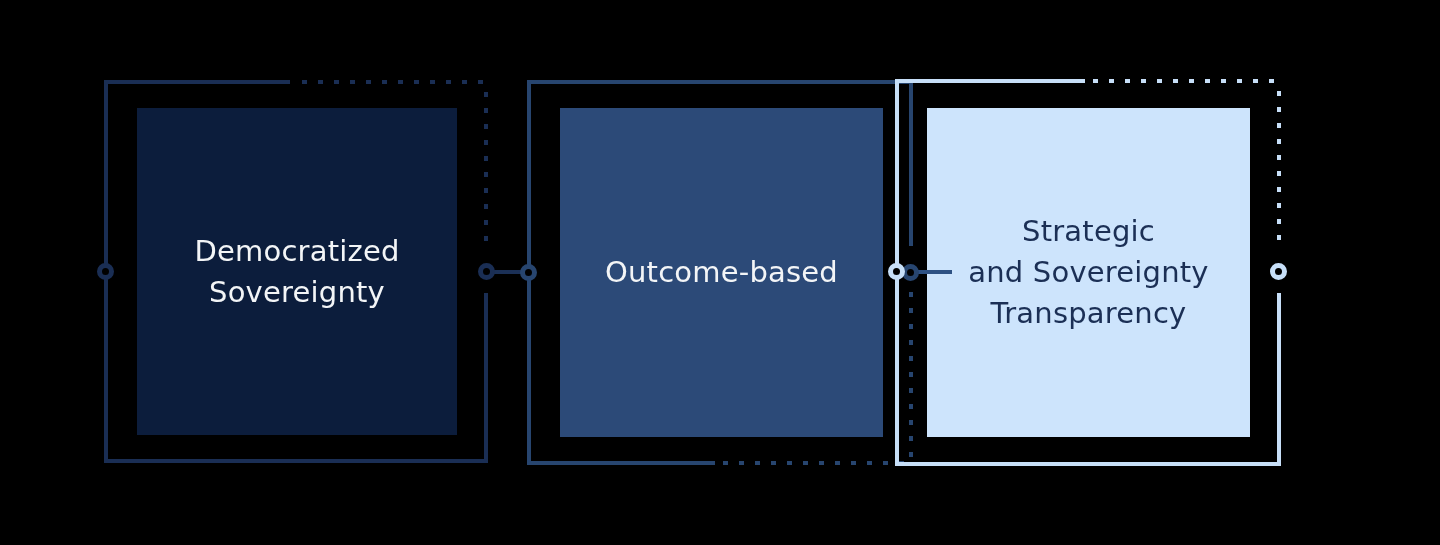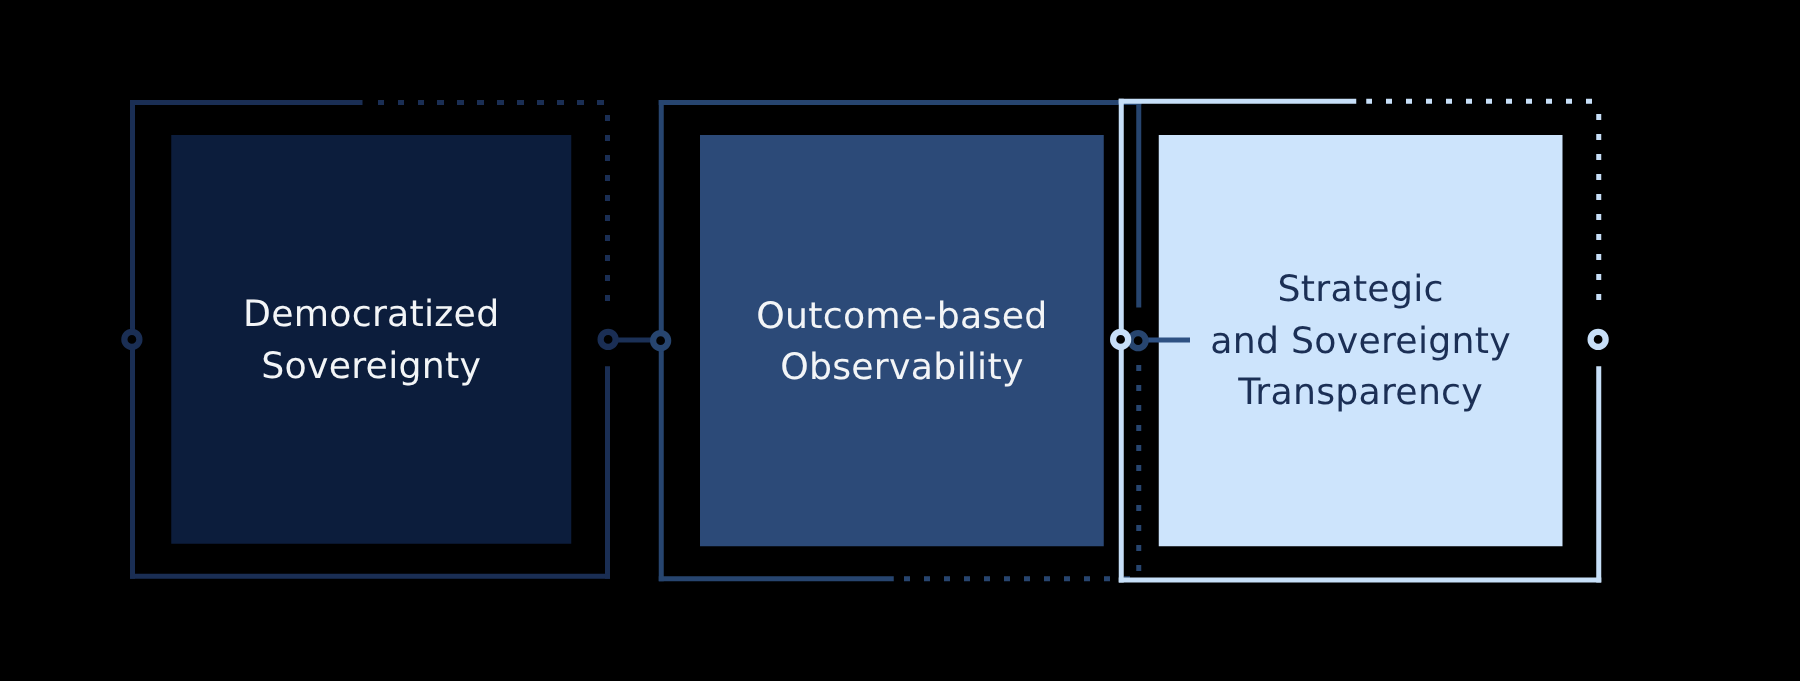--- a/index.html
+++ b/index.html
@@ -53,21 +53,20 @@
   <div class="card" style="left: 527px; top: 80px; width: 386px; height: 385px; --accent: #27456F; --fill: #2C4A78; --text: #F3F5F7;">
     <div class="seg solid" style="left:0;top:0;width:386px;height:4px;"></div>
     <div class="seg solid" style="left:0;top:0;width:4px;height:385px;"></div>
     <div class="seg solid" style="left:382px;top:0;width:4px;height:166px;"></div>
     <div class="seg dot-v" style="left:382px;top:212px;width:4px;height:173px;"></div>
     <div class="seg solid" style="left:0;top:381px;width:188px;height:4px;"></div>
     <div class="seg dot-h" style="left:196px;top:381px;width:190px;height:4px;"></div>
     <div class="fillbox" style="left:33px;top:28px;width:323px;height:329px;">
       <div class="label">
         <span>Outcome-based</span>
-        <span>Observability</span>
       </div>
     </div>
     <span class="ring" style="left:-7px;top:184px;"></span>
     <span class="ring" style="left:375px;top:184px;"></span>
   </div>
 
   <div class="connector" style="left: 912px; top: 270px; width: 40px; --accent: #2E5183;"></div>
 
   <div class="card" style="left: 895px; top: 79px; width: 386px; height: 387px; --accent: #C7DFF8; --fill: #CDE4FC; --text: #1B2F55;">
     <div class="seg solid" style="left:0;top:0;width:190px;height:4px;"></div>

